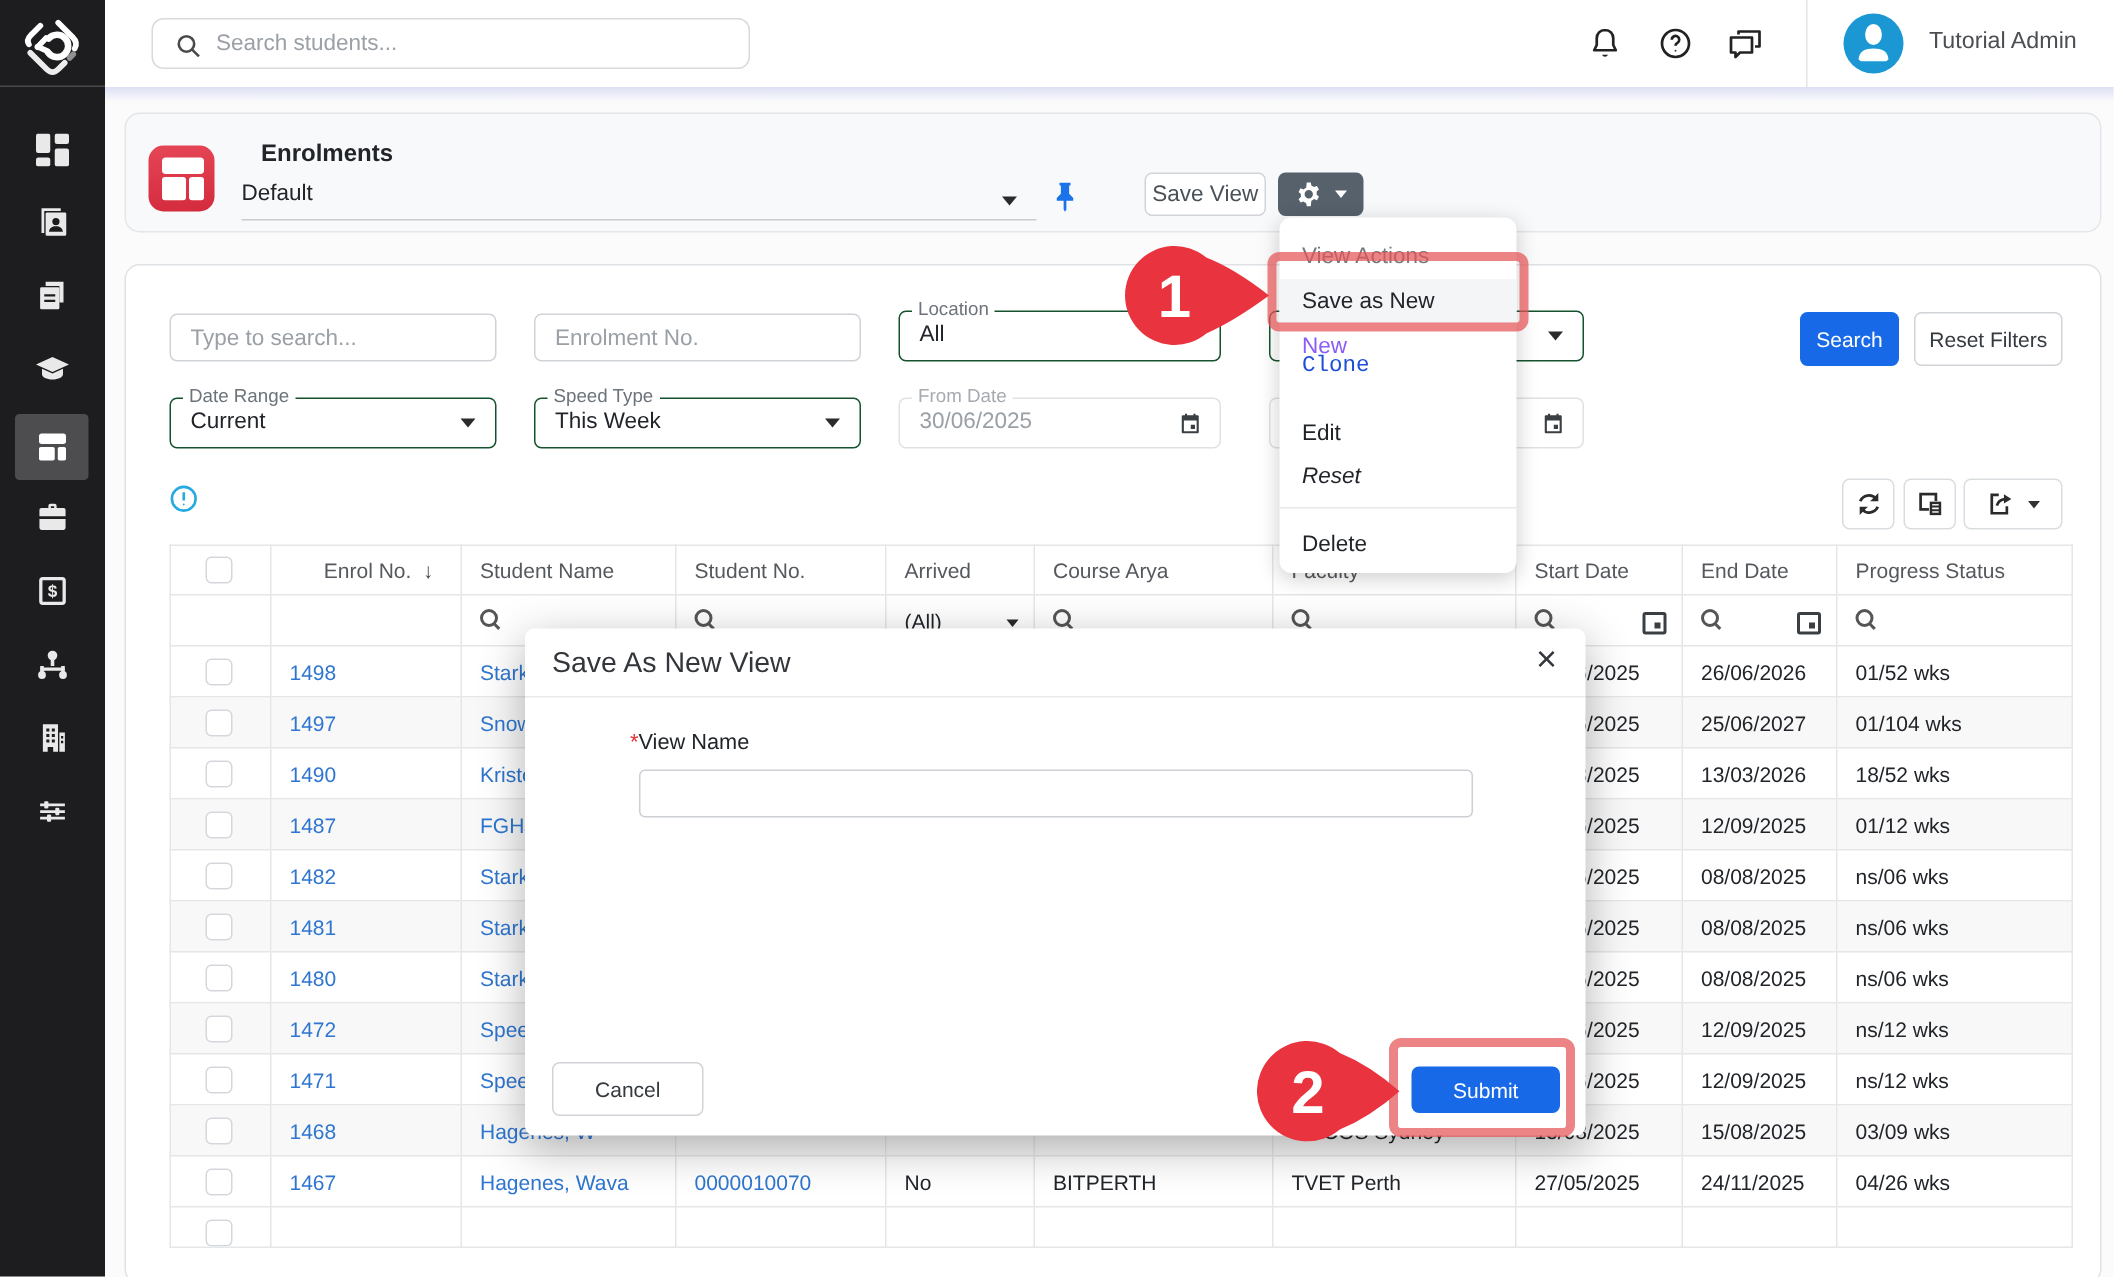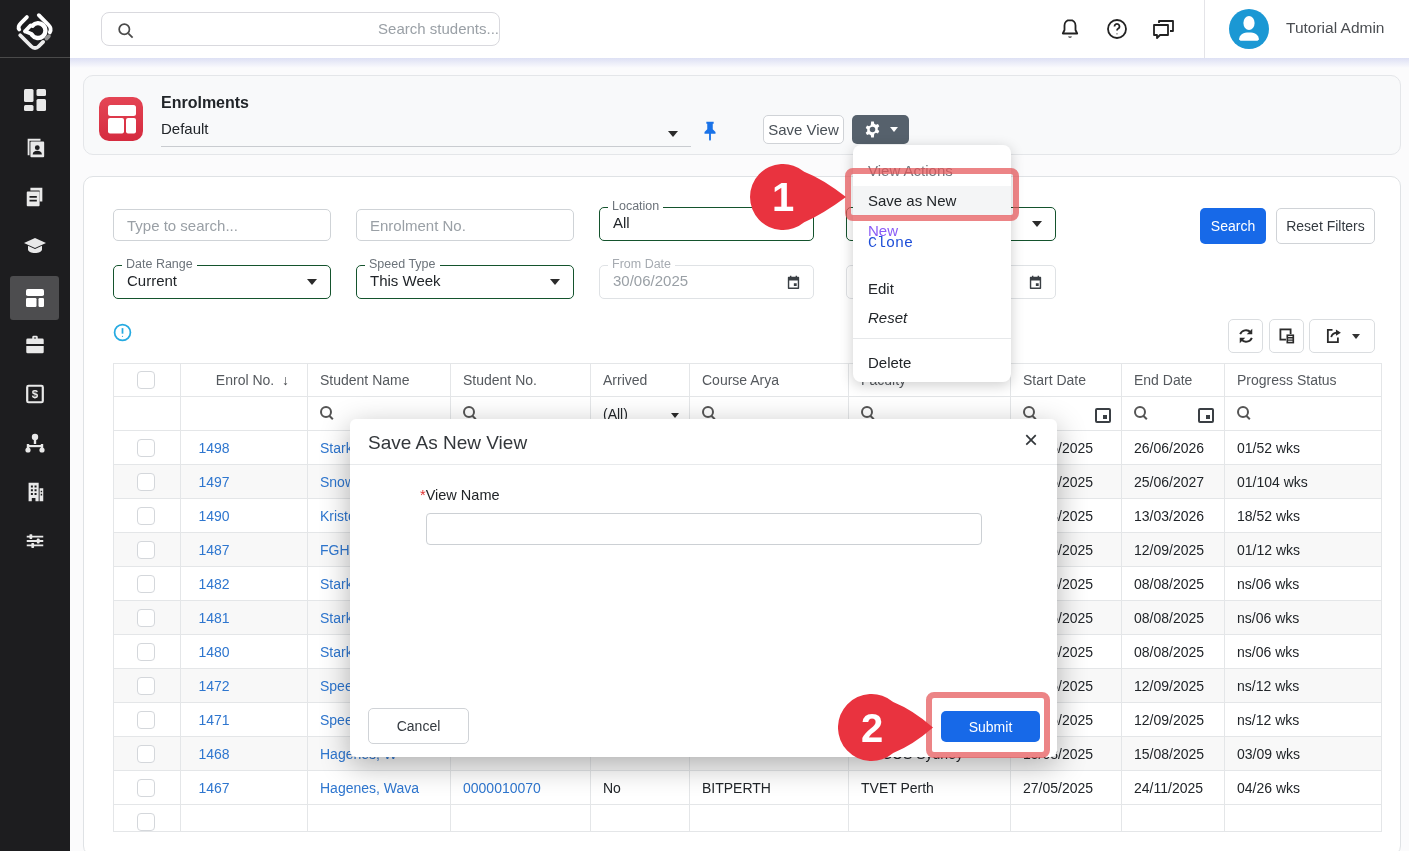--- a/index.html
+++ b/index.html
@@ -8,32 +8,32 @@
 
 #sidebar { left:0; top:0; width:70px; height:851px; background:#1d1d1f; z-index:5; }
 #logo { left:14px; top:9px; width:42px; height:42px; }
 #logodiv { left:0; top:57px; width:70px; height:1px; background:#4a4a4a; }
 .sicon { left:11px; width:48px; height:48px; display:flex; align-items:center; justify-content:center; border-radius:8px; }
 .sicon.active { background:#4d4d4f; }
 .sicon svg { display:block; }
 
 #topbar { left:70px; top:0; width:1339px; height:58px; background:#fff; z-index:4; }
 #topshadow { left:70px; top:58px; width:1339px; height:10px; background:linear-gradient(#dde0f4,#fbfbfd); z-index:1; }
-#searchbox { left:31px; top:12px; width:399px; height:34px; border:1px solid #d9d9de; border-radius:8px; background:#fff; color:#9aa0a6; font-size:15px; line-height:32px; padding-left:42px;text-align:right; }
+#searchbox { left:31px; top:12px; width:399px; height:34px; border:1px solid #d9d9de; border-radius:8px; background:#fff; color:#9aa0a6; font-size:15px; line-height:32px; padding-left:42px; }
 #searchbox svg { position:absolute; left:14px; top:8px; }
 .tbicon { top:17px; }
 #divider1 { left:1134px; top:0px; width:1px; height:58px; background:#e4e4e8; }
 #avatar { left:1159px; top:9px; width:40px; height:40px; border-radius:50%; background:#1b98d4; overflow:hidden; }
 #uname { left:1216px; top:19px; font-size:15.5px; color:#4b4e52; font-weight:500;}
 
 #card1 { left:83px; top:75px; width:1318px; height:80px; background:#f8f9fa; border:1px solid #e4e6e9; border-radius:10px; z-index:2; }
 #card2 { left:83px; top:176px; width:1318px; height:680px; background:#fff; border:1px solid #dfe2e5; border-radius:10px; z-index:2; }
 
 #redicon { left:15px; top:21px; width:44px; height:44px; border-radius:10px; background:linear-gradient(175deg,#e54655,#d42a3e); }
-#enrtitle { left:77px; top:18px; font-size:16px; font-weight:700; color:#212529; }
+#enrtitle { left:90px; top:18px; font-size:16px; font-weight:700; color:#212529; }
 #defsel { left:77px; top:44px; width:530px; height:27px; border-bottom:1px solid #c9ccd0; font-size:15px; color:#212529; }
 #defsel .car { position:absolute; right:13px; top:11px; width:0; height:0; border-left:5px solid transparent; border-right:5px solid transparent; border-top:6px solid #2b2b2b; }
 #pin { left:615px; top:44px; }
 
 .btn { display:flex; align-items:center; justify-content:center; border-radius:5px; font-size:14px; }
 .btn-outline { background:#fff; border:1px solid #d0d3d7; color:#343a40; }
 .btn-blue { background:#1769e8; color:#fff; border:none; }
 
 .finput { border:1px solid #cfd3d7; border-radius:5px; background:#fff; font-size:15px; color:#9aa0a6; display:flex; align-items:center; padding-left:13px; }
 .fsel { border:1px solid #14532d; border-radius:5px; background:#fff; font-size:15px; color:#212529; }
@@ -42,21 +42,21 @@
 .fsel .car { position:absolute; right:13px; top:13px; width:0; height:0; border-left:5px solid transparent; border-right:5px solid transparent; border-top:6px solid #2b2b2b; }
 
 #tablewrap { left:29px; top:186px; width:1268px; }
 table { border-collapse:collapse; table-layout:fixed; width:1268px; font-size:14px; }
 td,th { border:1px solid #e4e6e8; overflow:hidden; white-space:nowrap; padding:0 0 0 12px; text-align:left; font-weight:400; vertical-align:middle; }
 tr.hdr { height:33px; color:#55595e; }
 tr.flt { height:34px; }
 tr.data { height:34px; color:#212529; }
 tr.data.alt { background:#f8f8f8; }
 a.lnk { color:#2e76cf; text-decoration:none; }
-td.num,th.num { text-align:center; padding-right:72px; }
+td.num,th.num { text-align:left; padding-right:72px; }
 th.num { padding-right:18px; text-align:right; }
 .cb { width:18px; height:18px; border:1px solid #d4d7db; border-radius:4px; background:#fff; margin-left:23px; }
 td:first-child, th:first-child { padding:0; }
 .mag { display:inline-block; width:13px; height:13px; position:relative; }
 .mag::before { content:""; position:absolute; left:0; top:0; width:8px; height:8px; border:2.2px solid #555; border-radius:50%; }
 .mag::after { content:""; position:absolute; left:9.5px; top:9.5px; width:5px; height:2.2px; background:#555; transform:rotate(45deg); transform-origin:0 0; }
 .cal { display:inline-block; position:absolute; width:16px; height:16px; margin-top:1px; }
 .cal::before { content:""; position:absolute; left:0; top:1px; width:12px; height:11px; border:2px solid #3a3f44; border-radius:2px; }
 .cal::after { content:""; position:absolute; left:8px; top:8px; width:4px; height:4px; background:#3a3f44; }
 .fltcar { float:right; margin:7px 10px 0 0; width:0; height:0; border-left:4.5px solid transparent; border-right:4.5px solid transparent; border-top:5px solid #2b2b2b; display:inline-block; }

